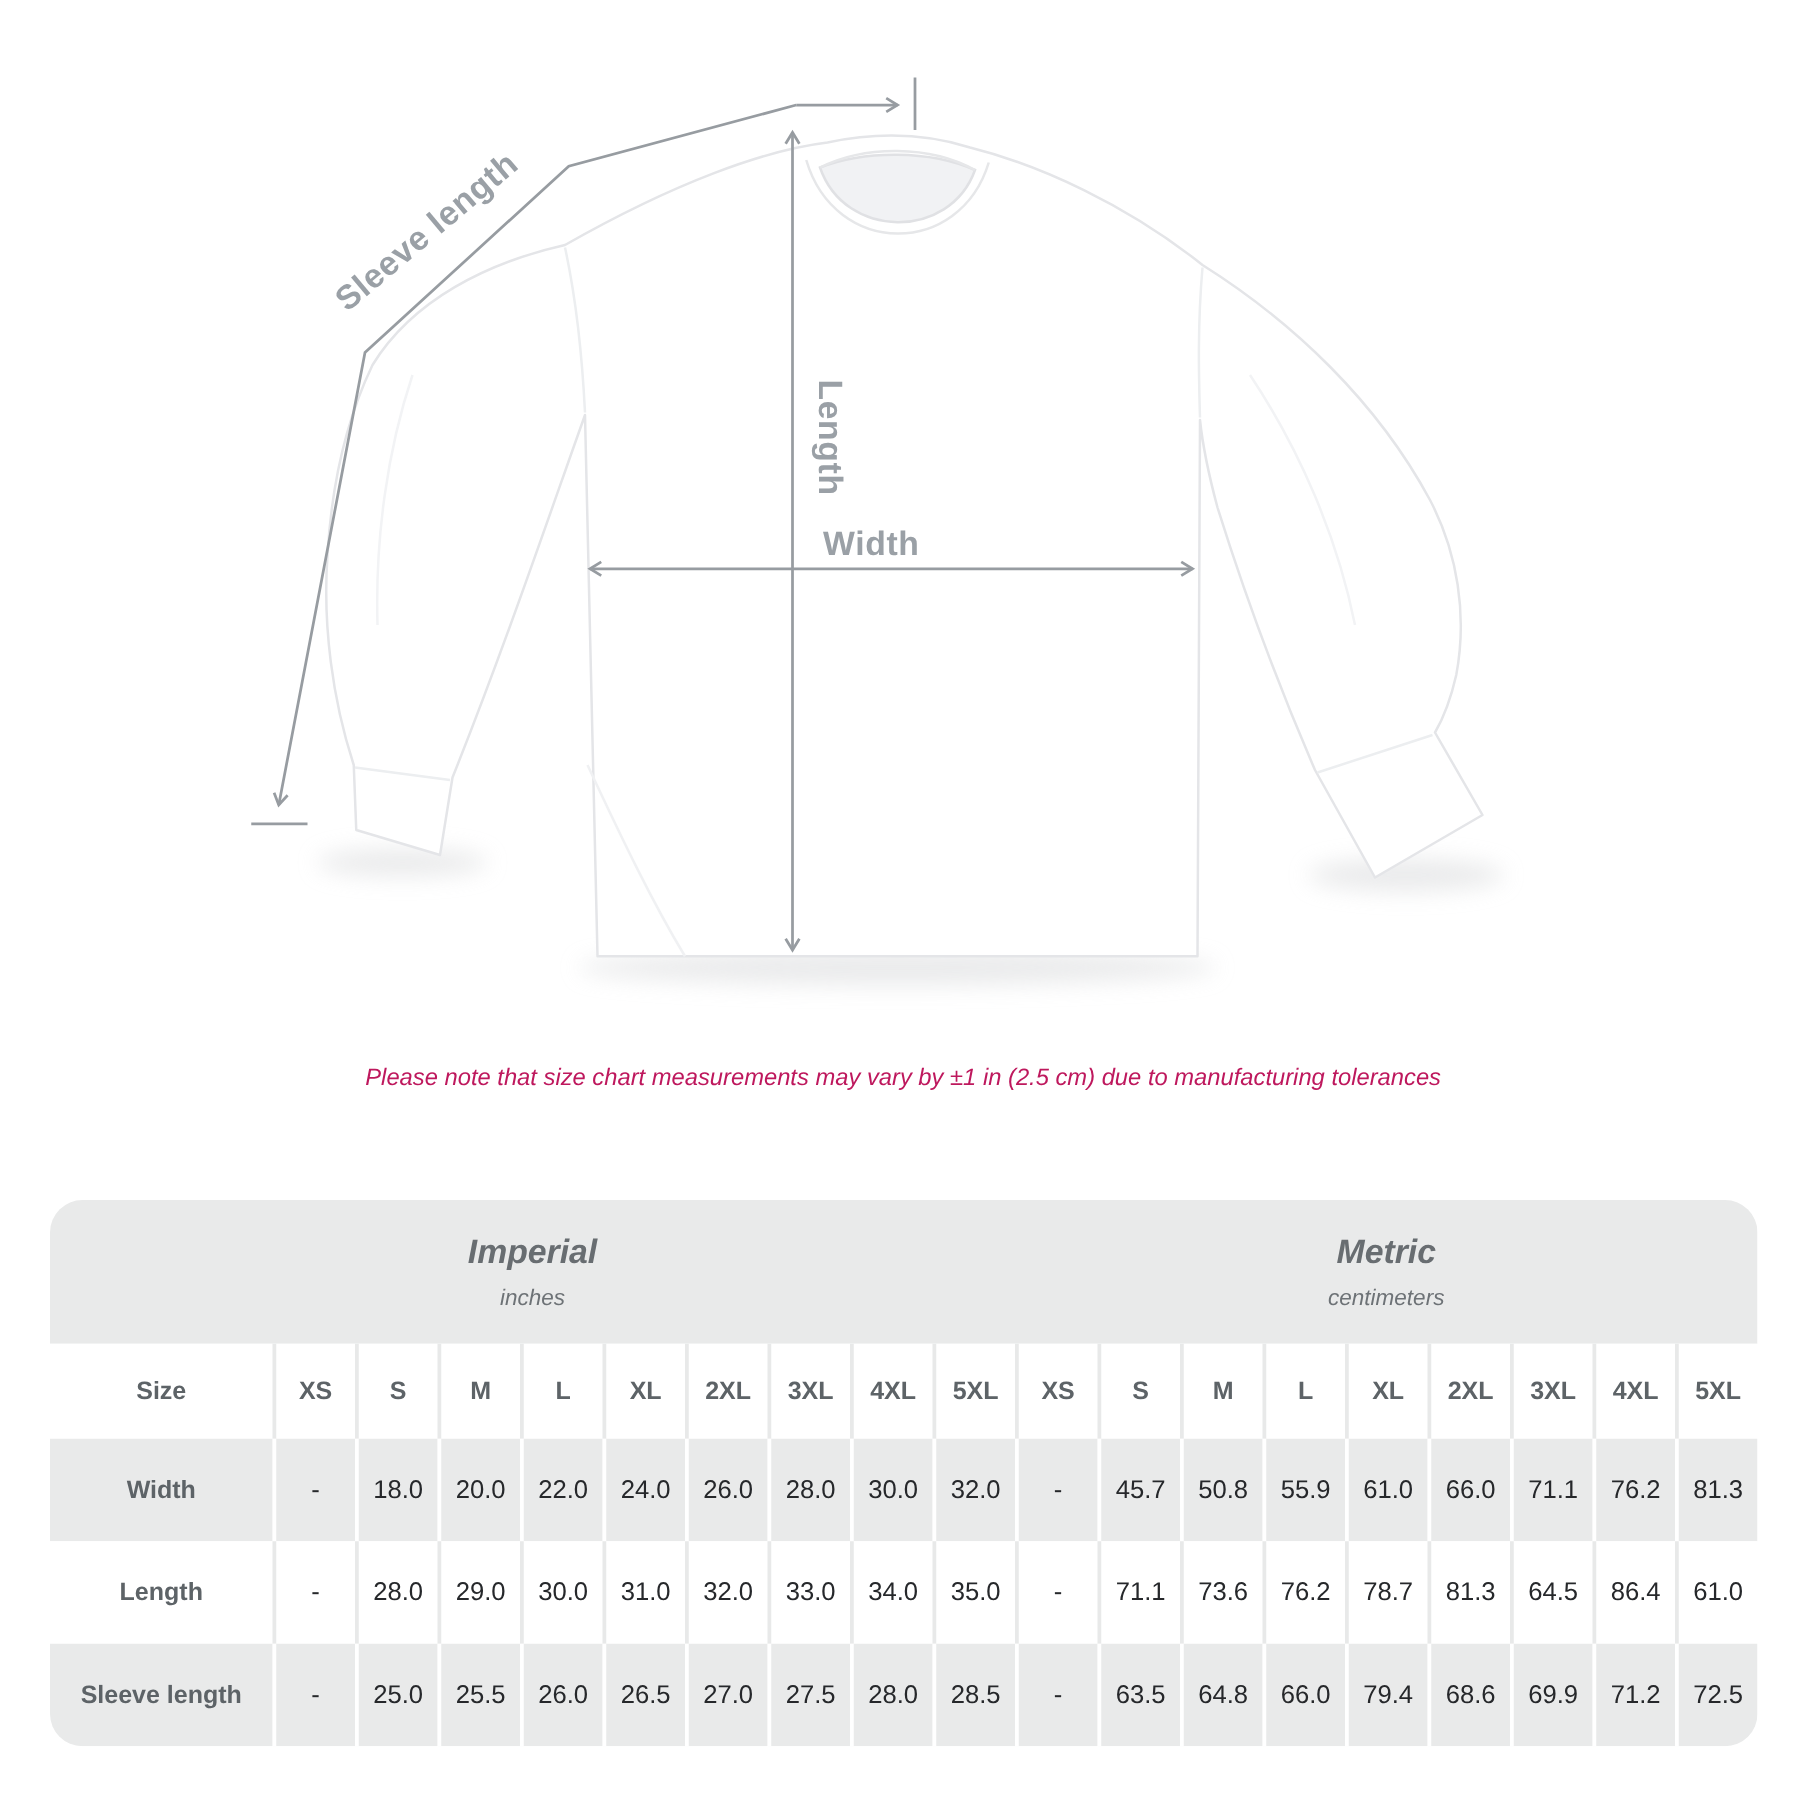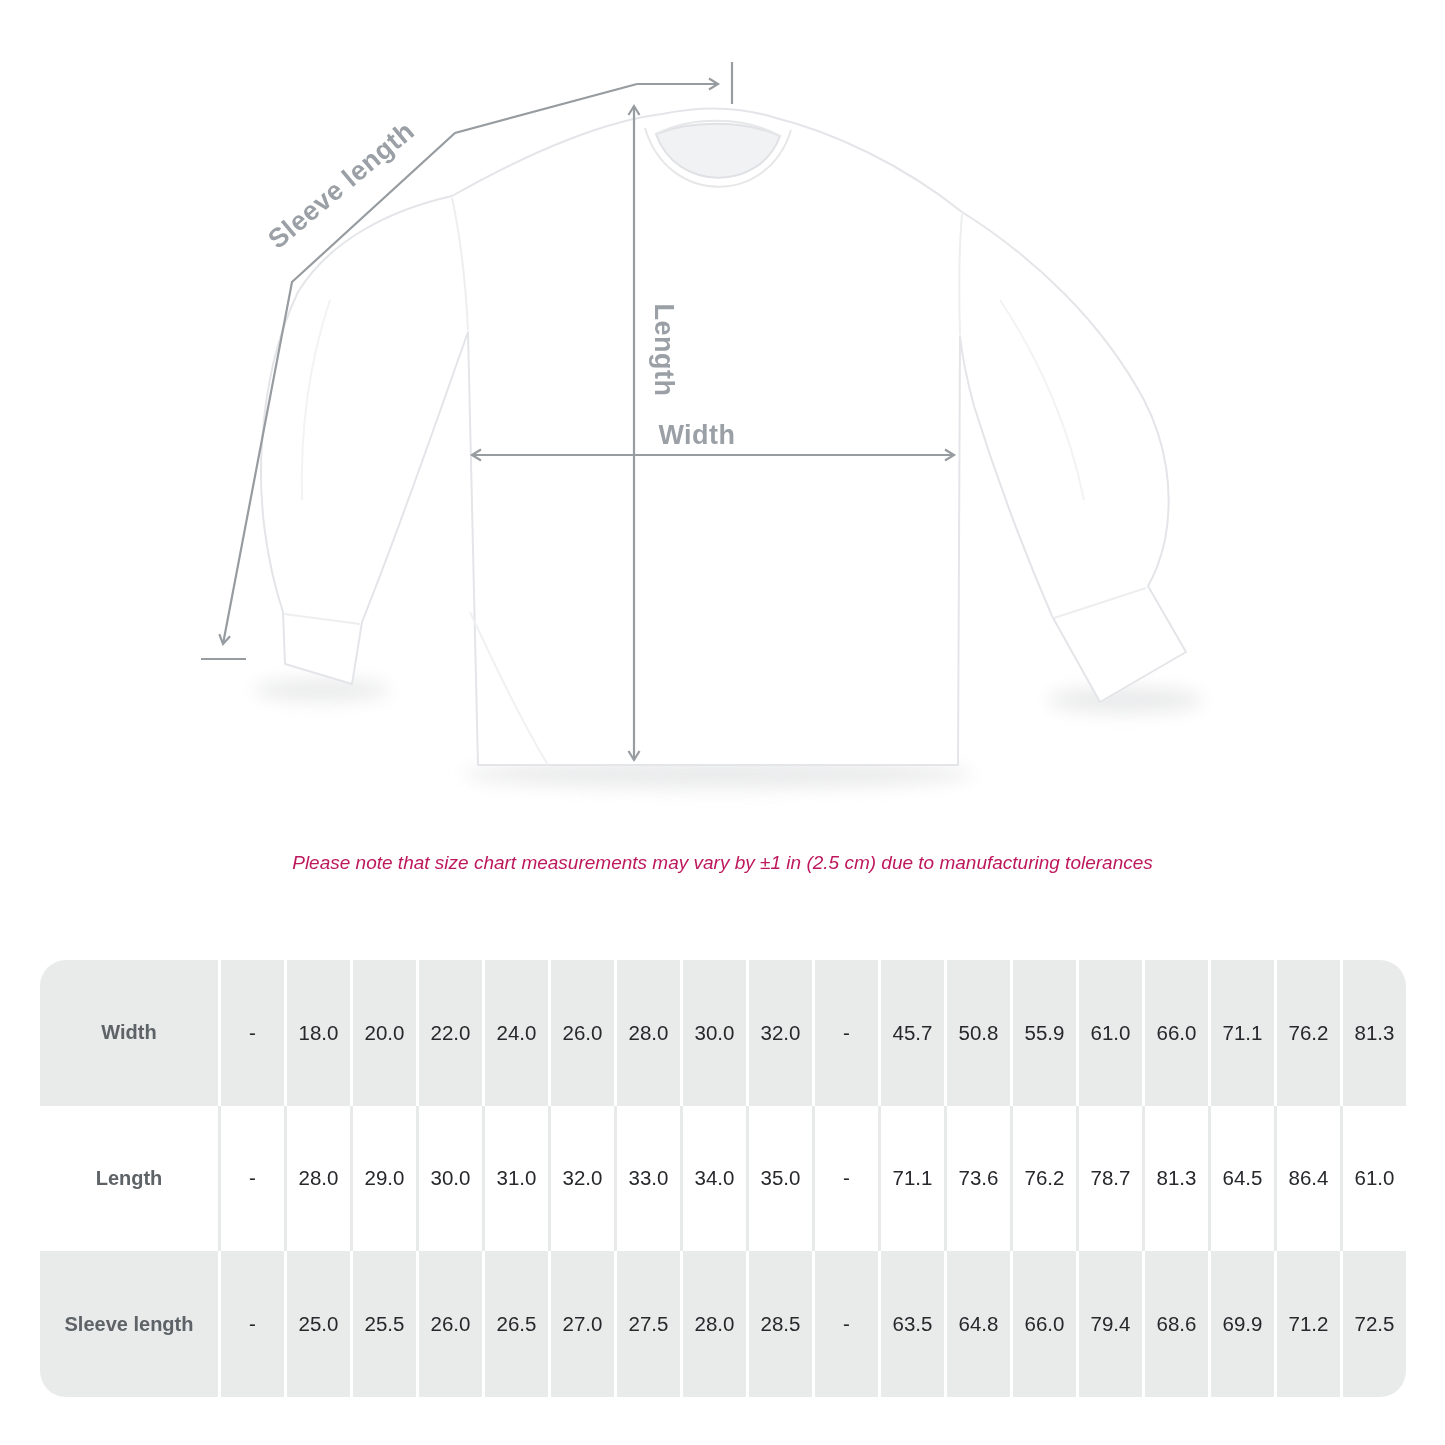--- a/index.html
+++ b/index.html
@@ -122,21 +122,52 @@
     <p>Please note that size chart measurements may vary by ±1 in (2.5 cm) due to manufacturing tolerances</p>
   </div>
 
   <div class="table-wrap">
     <table class="size-chart">
       <colgroup>
           <col class="c-label">
           <col span="18">
         </colgroup>
       <tbody>
-
+        <tr class="band-row">
+          <td class="band" colspan="10">
+            <div class="band-title">Imperial</div>
+            <div class="band-sub">inches</div>
+          </td>
+          <td class="band" colspan="9">
+            <div class="band-title">Metric</div>
+            <div class="band-sub">centimeters</div>
+          </td>
+        </tr>
+
+        <tr class="head-row">
+          <td class="lbl">Size</td>
+          <td class="hdr">XS</td>
+          <td class="hdr">S</td>
+          <td class="hdr">M</td>
+          <td class="hdr">L</td>
+          <td class="hdr">XL</td>
+          <td class="hdr">2XL</td>
+          <td class="hdr">3XL</td>
+          <td class="hdr">4XL</td>
+          <td class="hdr">5XL</td>
+          <td class="hdr">XS</td>
+          <td class="hdr">S</td>
+          <td class="hdr">M</td>
+          <td class="hdr">L</td>
+          <td class="hdr">XL</td>
+          <td class="hdr">2XL</td>
+          <td class="hdr">3XL</td>
+          <td class="hdr">4XL</td>
+          <td class="hdr">5XL</td>
+        </tr>
 
         <tr class="row-gray">
           <td class="lbl">Width</td>
           <td class="val">-</td>
           <td class="val">18.0</td>
           <td class="val">20.0</td>
           <td class="val">22.0</td>
           <td class="val">24.0</td>
           <td class="val">26.0</td>
           <td class="val">28.0</td>

